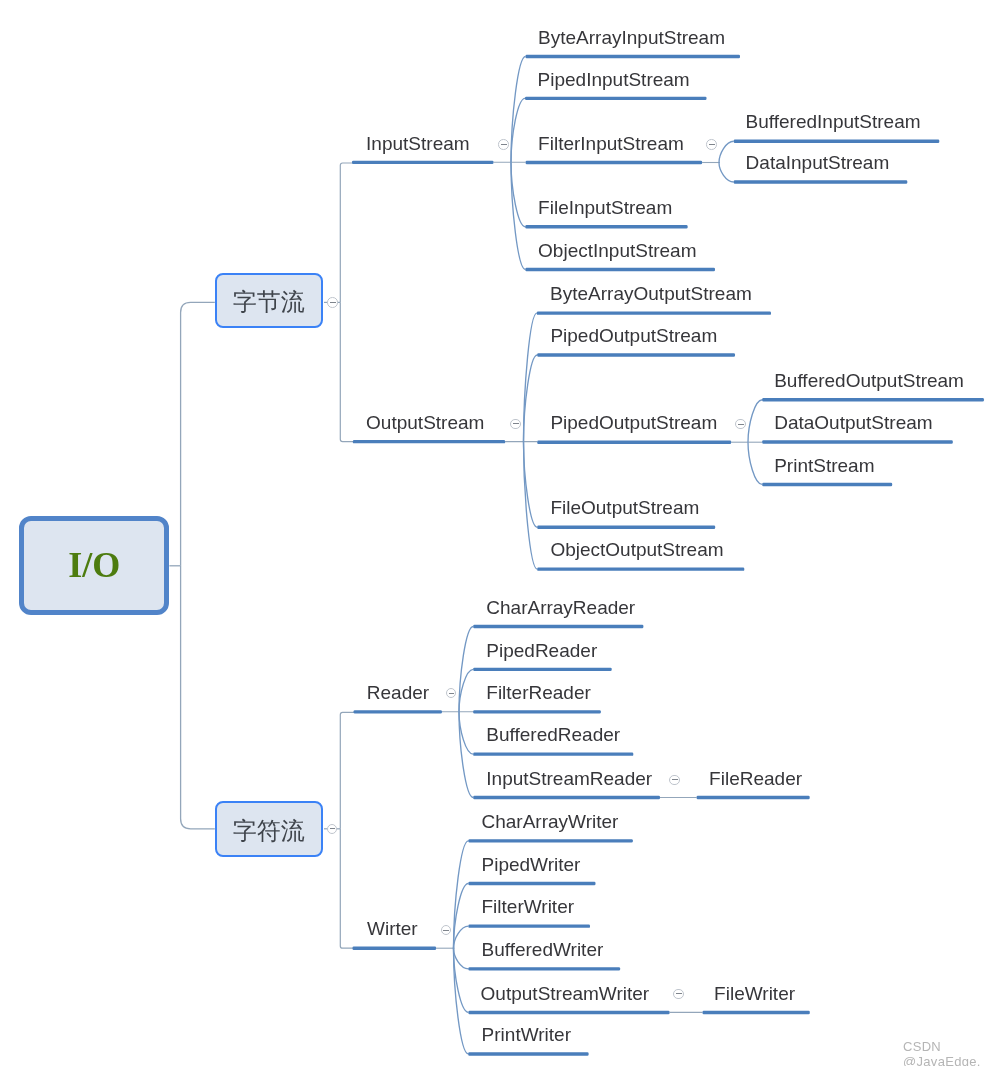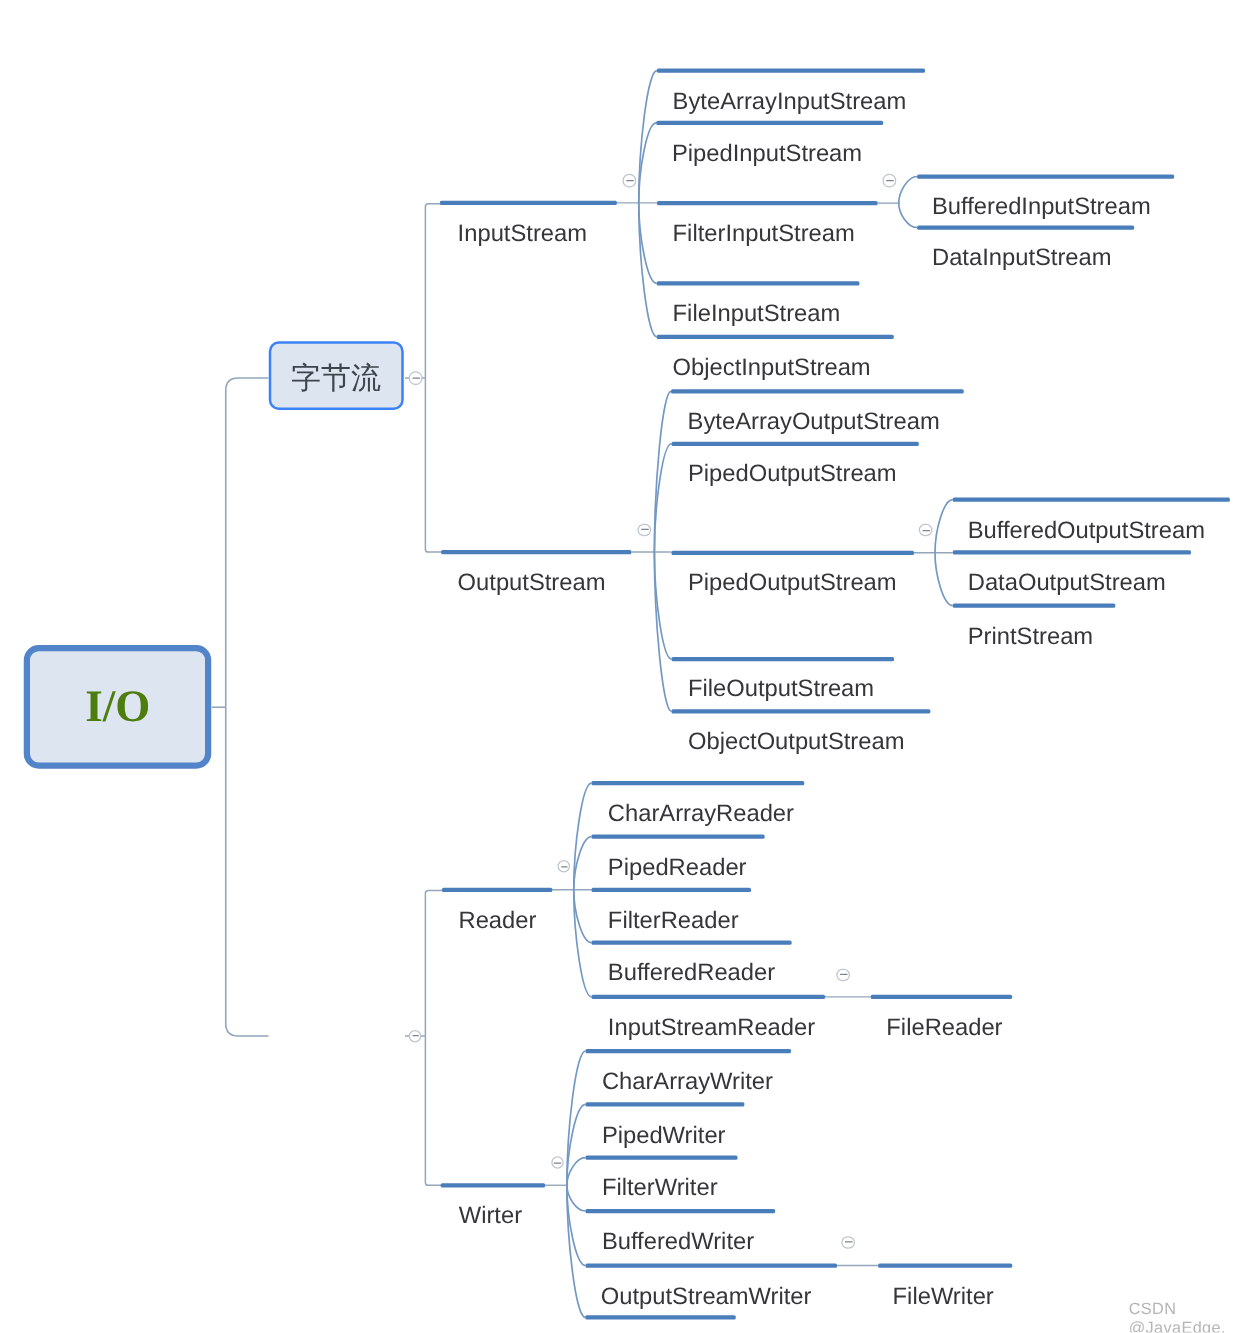--- a/index.html
+++ b/index.html
@@ -1,21 +1,21 @@
 <!DOCTYPE html>
 <html><head>
 <meta charset="utf-8">
 <title>Java I/O</title>
 <style>
 html,body{margin:0;padding:0;}
 body{width:997px;height:1066px;background:#ffffff;overflow:hidden;
  font-family:"Liberation Sans",sans-serif;-webkit-font-smoothing:antialiased;}
 #stage{position:relative;width:997px;height:1066px;}
 svg#links{position:absolute;left:0;top:0;width:997px;height:1066px;}
-.lbl{position:absolute;white-space:nowrap;font-size:19px;line-height:22px;color:#36363a;margin-top:44px;}
+.lbl{position:absolute;white-space:nowrap;font-size:19px;line-height:22px;color:#36363a;}
 .minus{position:absolute;width:10.6px;height:10.6px;display:block;}
 .minus i{display:block;width:10.6px;height:10.6px;border:1px solid #bfc5cd;border-radius:50%;
  box-sizing:border-box;position:relative;background:#fff;}
 .minus i:after{content:"";position:absolute;left:1.8px;top:3.9px;width:5.8px;height:1.1px;background:#7e848c;}
 .rootbox{position:absolute;box-sizing:border-box;}
 #root-node{left:18.9px;top:516px;width:150.5px;height:98.5px;border:5px solid #5184c9;border-radius:12px;
  background:#dde5f0;display:flex;align-items:center;justify-content:center;}
 #root-node span{font-family:"Liberation Serif",serif;font-size:36px;font-weight:bold;color:#4d7c0f;}
 .branchbox{position:absolute;box-sizing:border-box;border:2px solid #3b82f6;border-radius:8px;
  background:#dde5f0;display:flex;align-items:center;justify-content:center;}
@@ -100,20 +100,23 @@
 <rect x="468.20" y="1052.25" width="120.40" height="3.4" rx="1.2" fill="#4a7ebb"></rect>
 </svg>
 
 <div class="rootbox" id="root-node">
  <span>I/O</span>
 </div>
 
 <div class="branchbox" style="left:214.5px;top:272.5px;width:108.5px;height:55.5px">
  <span>字节流</span>
 </div>
+<div class="branchbox" style="left:214.5px;top:801px;width:108.5px;height:56px">
+ <span>字符流</span>
+</div>
 
 <div class="lbl" style="left:366.1px;top:132.5px"><span>InputStream</span></div>
 <div class="lbl" style="left:366.1px;top:411.8px"><span>OutputStream</span></div>
 <div class="lbl" style="left:366.8px;top:682.0px"><span>Reader</span></div>
 <div class="lbl" style="left:367.0px;top:918.4px"><span>Wirter</span></div>
 <div class="lbl" style="left:538.1px;top:26.7px"><span>ByteArrayInputStream</span></div>
 <div class="lbl" style="left:537.6px;top:68.5px"><span>PipedInputStream</span></div>
 <div class="lbl" style="left:538.1px;top:132.7px"><span>FilterInputStream</span></div>
 <div class="lbl" style="left:538.1px;top:196.9px"><span>FileInputStream</span></div>
 <div class="lbl" style="left:538.1px;top:239.6px"><span>ObjectInputStream</span></div>

